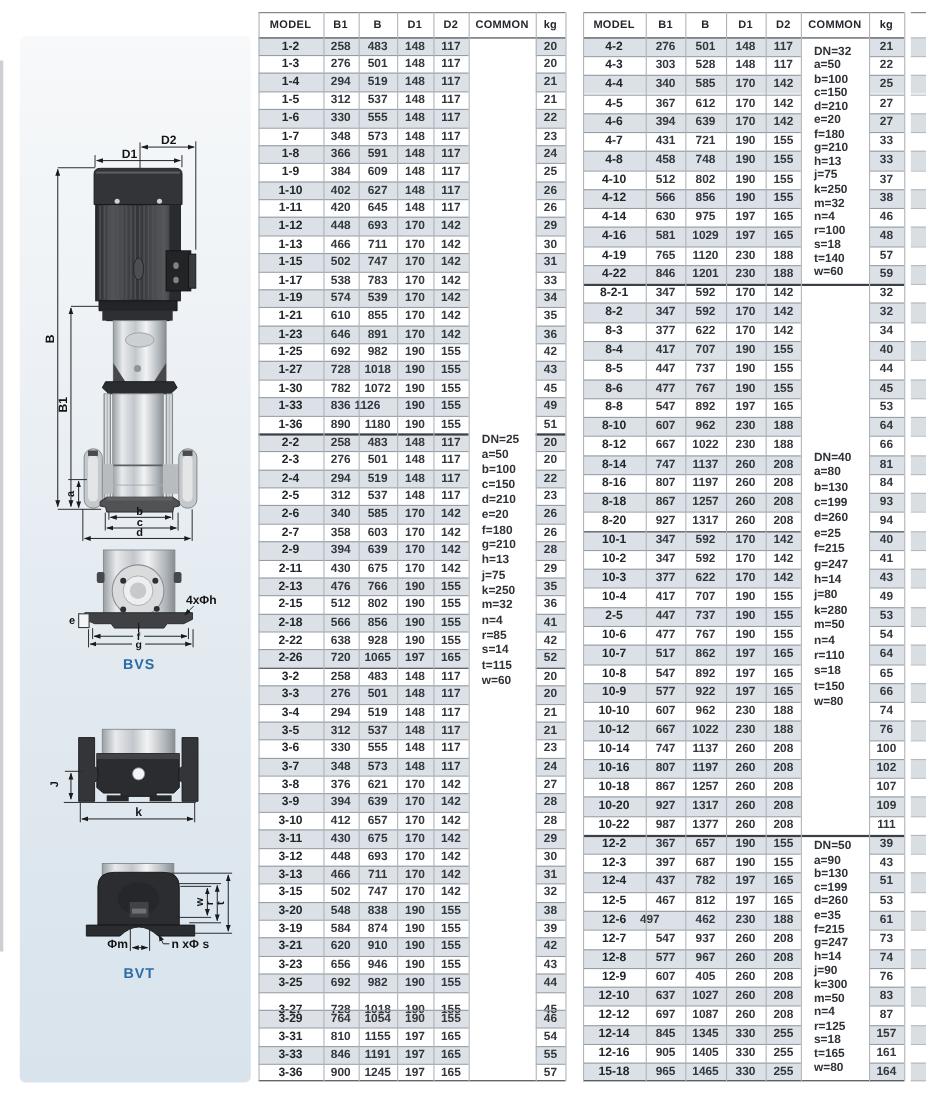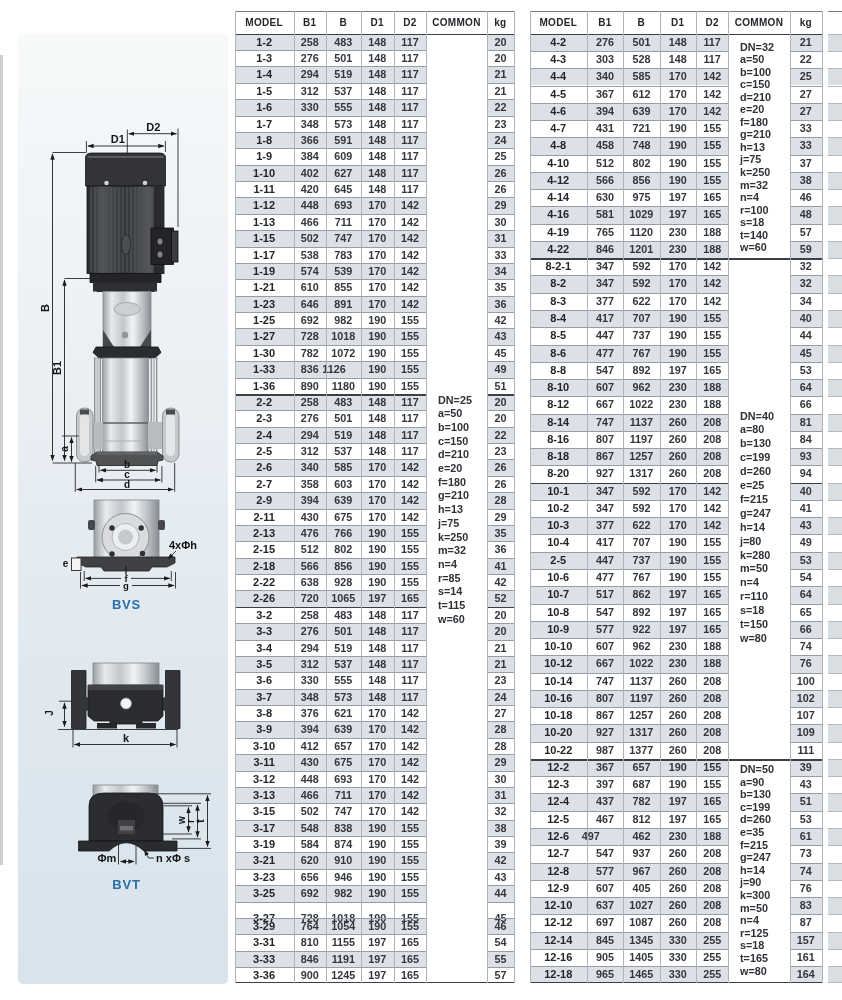--- a/index.html
+++ b/index.html
@@ -790,21 +790,21 @@
 <div class="rw" style="top:792.28px;height:16.37px;line-height:16.37px">
         <span class="c m" style="left:0.0px;width:59.2px">3-15</span>
         <span class="c" style="left:59.2px;width:32.1px">502</span>
         <span class="c" style="left:91.3px;width:35.1px">747</span>
         <span class="c" style="left:126.4px;width:32.7px">170</span>
         <span class="c" style="left:159.1px;width:32.7px">142</span>
         <span class="c" style="left:252.1px;width:27.6px">32</span>
       </div>
 
 <div class="rw" style="top:808.66px;height:16.37px;line-height:16.37px">
-        <span class="c m" style="left:0.0px;width:59.2px">3-17</span>
+        <span class="c m" style="left:0.0px;width:59.2px">3-20</span>
         <span class="c" style="left:59.2px;width:32.1px">548</span>
         <span class="c" style="left:91.3px;width:35.1px">838</span>
         <span class="c" style="left:126.4px;width:32.7px">190</span>
         <span class="c" style="left:159.1px;width:32.7px">155</span>
         <span class="c" style="left:252.1px;width:27.6px">38</span>
       </div>
 
 <div class="rw" style="top:825.03px;height:16.37px;line-height:16.37px">
         <span class="c m" style="left:0.0px;width:59.2px">3-19</span>
         <span class="c" style="left:59.2px;width:32.1px">584</span>
@@ -1564,21 +1564,21 @@
 <div class="rw" style="top:937.87px;height:17px;line-height:17.27px">
         <span class="c m" style="left:0.0px;width:57.3px">12-16</span>
         <span class="c" style="left:57.3px;width:36.3px">905</span>
         <span class="c" style="left:93.6px;width:36.4px">1405</span>
         <span class="c" style="left:130.0px;width:36.3px">330</span>
         <span class="c" style="left:166.3px;width:32.5px">255</span>
         <span class="c" style="left:260.0px;width:32.5px">161</span>
       </div>
 
 <div class="rw" style="top:955.13px;height:17.27px;line-height:17.27px">
-        <span class="c m" style="left:0.0px;width:57.3px">12-18</span>
+        <span class="c m" style="left:0.0px;width:57.3px">15-18</span>
         <span class="c" style="left:57.3px;width:36.3px">965</span>
         <span class="c" style="left:93.6px;width:36.4px">1465</span>
         <span class="c" style="left:130.0px;width:36.3px">330</span>
         <span class="c" style="left:166.3px;width:32.5px">255</span>
         <span class="c" style="left:260.0px;width:32.5px">164</span>
       </div>
 
 <div class="ln" style="top:39.97px;left:0;width:198.8px"></div>
 <div class="ln" style="top:39.97px;left:260.0px;width:32.5px"></div>
 <div class="ln" style="top:57.23px;left:0;width:198.8px"></div>

